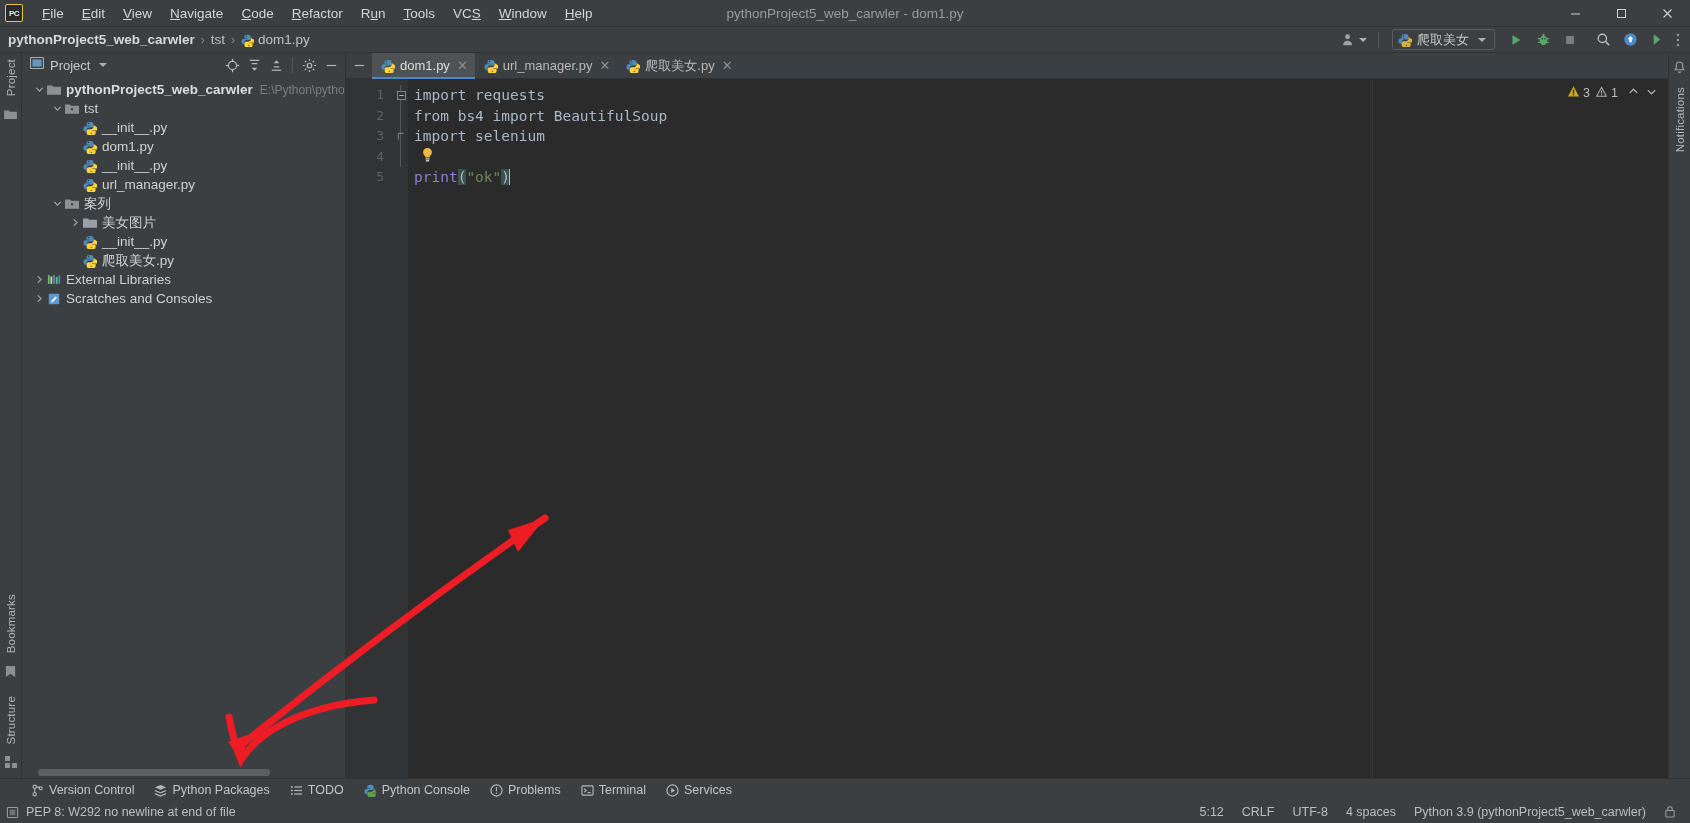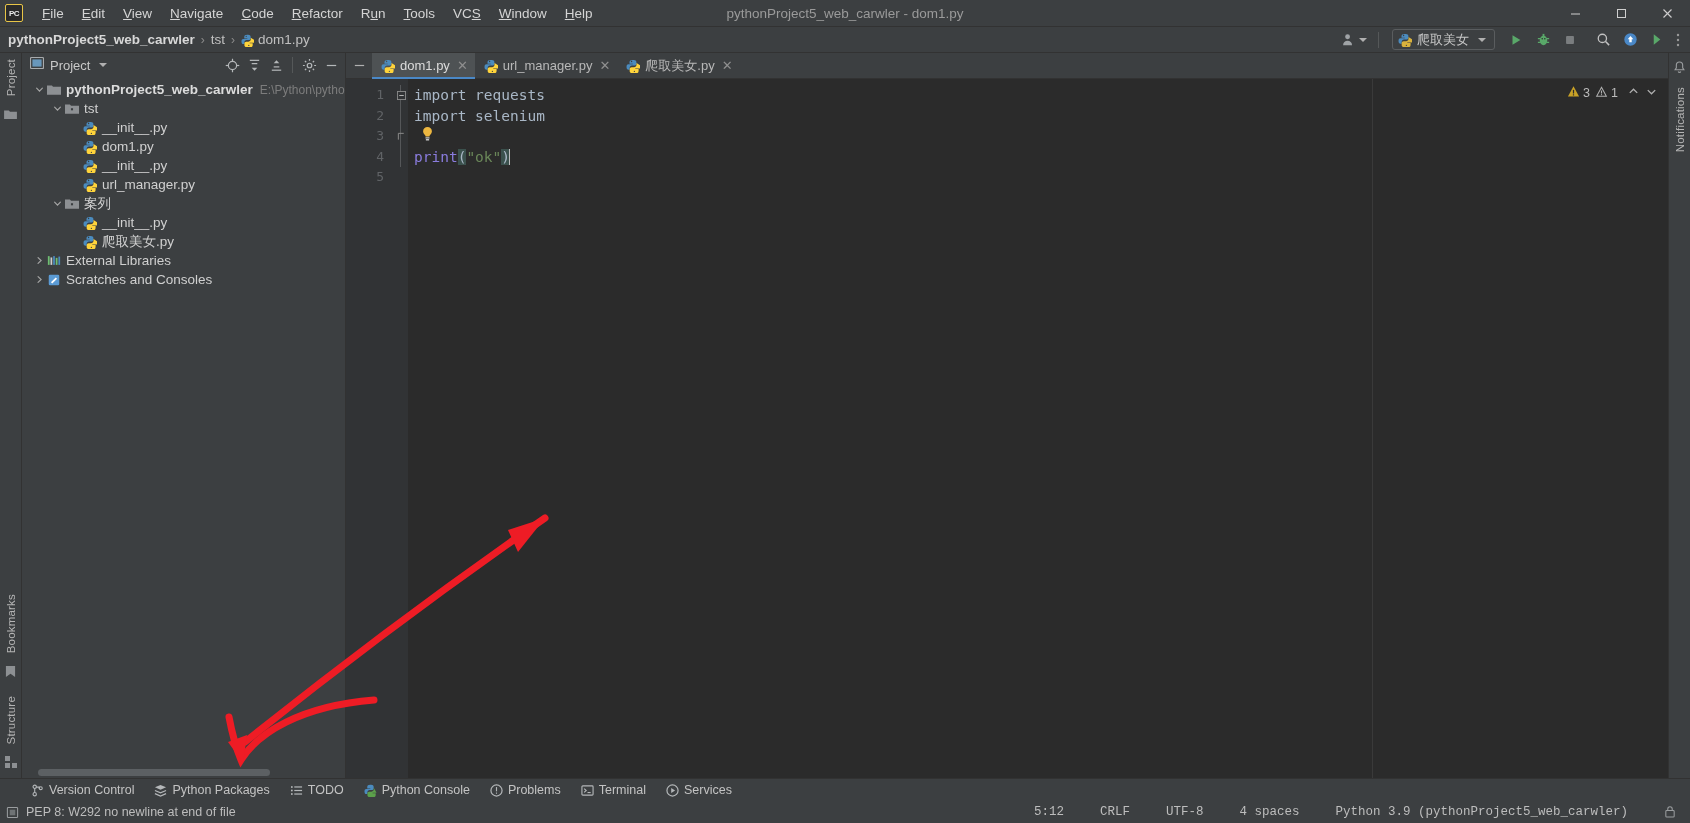--- a/index.html
+++ b/index.html
@@ -241,21 +241,21 @@
     padding: 2px 9px; border-radius: 3px;
   }
   .statusbar {
     height: 22px; flex: 0 0 22px;
     background: #3c3f41;
     display: flex; align-items: center;
     padding: 0 8px 0 6px;
     font-size: 12.5px; color: #bdbdbd;
     position: relative;
   }
-  .sb-right { margin-left: auto; display: flex; align-items: flex-start; gap: 36px; padding-right: 6px; font-family: Liberation Mono, monospace;}
+  .sb-right { margin-left: auto; display: flex; align-items: flex-start; gap: 18px; padding-right: 6px;}
   .sb-item { white-space: nowrap; }
   .watermark {
     position: absolute; right: 14px; top: -22px;
     font-size: 23px; color: #d8d8d8; opacity: .92;
     pointer-events: none; white-space: nowrap;
     font-family: "Liberation Sans", sans-serif;
   }
 
   
   .annot {
@@ -532,20 +532,33 @@
                 <path d="M1.8 3.4L5 6.8l3.2-3.4" fill="none" stroke="#a5a5a5" stroke-width="1.3" stroke-linecap="round"></path>
               </svg>
             </span>
             <span class="nico">
               <svg width="14" height="12" viewBox="0 0 16 13">
                 <path d="M0 1.4h5.6l1.3 1.5H16V12H0z" fill="#8d9093"></path>
                 <rect x="6.8" y="5.6" width="2.4" height="2.4" fill="#3c3f41"></rect>
               </svg>
             </span>
             <span class="nlabel">案列</span>
+          </div>
+          <div class="node" style="padding-left: 46px;">
+            <span class="arrow">
+              <svg width="9" height="9" viewBox="0 0 10 10">
+                <path d="M3.4 1.8L6.8 5l-3.4 3.2" fill="none" stroke="#a5a5a5" stroke-width="1.3" stroke-linecap="round"></path>
+              </svg>
+            </span>
+            <span class="nico">
+              <svg width="14" height="12" viewBox="0 0 16 13">
+                <path d="M0 1.4h5.6l1.3 1.5H16V12H0z" fill="#9aa0a6"></path>
+              </svg>
+            </span>
+            <span class="nlabel">美女图片</span>
           </div>
           <div class="node" style="padding-left: 46px;">
             <span class="arrow"></span>
             <span class="nico">
               <svg width="14" height="14" viewBox="0 0 16 16">
                 <path d="M7.6 1C5.2 1 4 2 4 3.6v1.9h3.8v.6H2.9C1.4 6.1.6 7 .6 9.1c0 2 .8 3.2 2.3 3.2h1.3v-2.1c0-1.5 1.2-2.7 2.7-2.7h2.8c1.2 0 2.2-1 2.2-2.2V3.6C11.9 2 10.7 1 8.9 1H7.6zm-1.2 1a.8.8 0 110 1.6.8.8 0 010-1.6z" fill="#4b8bbe"></path>
                 <path d="M12 4.6v2c0 1.6-1.3 2.8-2.8 2.8H6.4c-1.2 0-2.2 1-2.2 2.2v2.1c0 1.5 1.4 2.4 2.9 2.8 1.8.5 3.5.6 5 0 1.4-.4 2.3-1.3 2.3-2.8v-2.3H10.6v-.6h4.8c1.5 0 2-1 2.5-2.5M9.6 13.3a.8.8 0 110 1.6.8.8 0 010-1.6z" fill="#ffd43b"></path>
               </svg>
             </span>
             <span class="nlabel">__init__.py</span>
@@ -656,20 +669,21 @@
           <div class="fold-line"></div>
           <div class="fold-line" style="position:relative;z-index:2;">
             <svg width="9" height="9" viewBox="0 0 10 10">
                 <path d="M7.5 1.5H1.5v7" fill="none" stroke="#8c8c8c" stroke-width="1.1"></path>
               </svg>
           </div>
         </div>
 
         <div class="code" id="code">
             <div class="cline"><span class="plain">import requests</span></div>
+            <div class="cline"><span class="plain">from bs4 import BeautifulSoup</span></div>
             <div class="cline"><span class="plain">import selenium</span></div>
             <div class="cline"><span class="bulb" style="display: inline-block;"><svg width="13" height="16" viewBox="0 0 13 16">
                   <path d="M6.5 1.1c2.5 0 4.4 1.9 4.4 4.2 0 1.6-.8 2.6-1.6 3.5-.5.6-.8 1.1-.9 1.8H4.6c-.1-.7-.4-1.2-.9-1.8-.8-.9-1.6-1.9-1.6-3.5 0-2.3 1.9-4.2 4.4-4.2z" fill="#edb740"></path>
                   <rect x="4.4" y="11.2" width="4.2" height="1.3" rx=".5" fill="#c9c9c9"></rect>
                   <rect x="4.8" y="13.1" width="3.4" height="1.3" rx=".5" fill="#c9c9c9"></rect>
                 </svg></span></div>
             <div class="cline"><span class="fn">print</span><span class="punc bracket-hl">(</span><span class="str">"ok"</span><span class="punc bracket-hl">)</span><span class="caret-bar"></span></div>
           </div>
 
         <div class="marker-strip">

